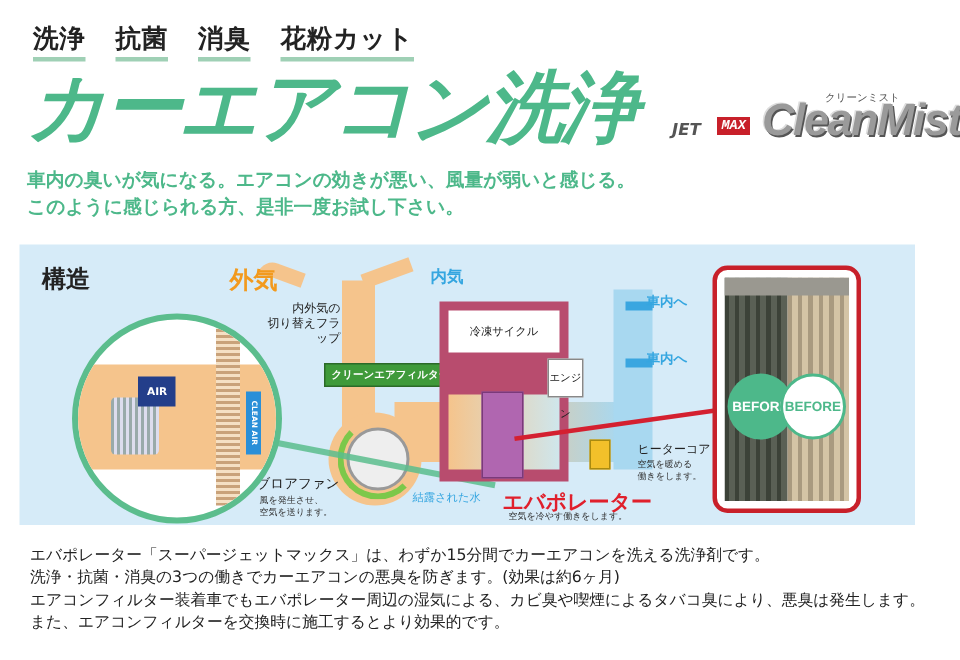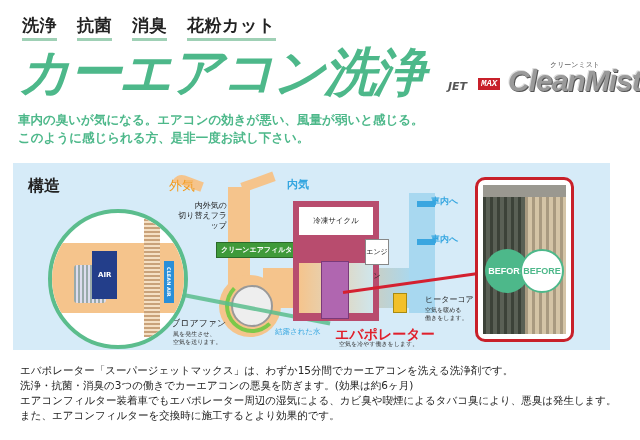--- a/index.html
+++ b/index.html
@@ -25,27 +25,27 @@
   .panel { position: absolute; left: 13px; top: 163px; width: 597px; height: 187px; background: #d6ebf8; }
   .panel-title { position: absolute; left: 15px; top: 12px; font-size: 16px; font-weight: bold; color: #222; line-height: 22px; }
 
   .circle { position: absolute; left: 35px; top: 46px; width: 140px; height: 140px; border-radius: 50%;
     border: 4px solid #5bbd8d; background: #fff; overflow: hidden; }
   .circle-duct { position: absolute; left: 0; top: 30px; width: 140px; height: 70px; background: #f5c48c; }
   .circle-mesh { position: absolute; left: 92px; top: 6px; width: 16px; height: 118px;
     background: repeating-linear-gradient(0deg, #c9a27a 0 2px, #f5e0c4 2px 4px); }
   .circle-cyl { position: absolute; left: 22px; top: 52px; width: 32px; height: 38px;
     background: repeating-linear-gradient(90deg, #9aa 0 2px, #dde 2px 4px); border-radius: 3px; }
-  .air-arrow { position: absolute; left: 40px; top: 38px; background: #233e8a; color: #fff; font-size: 7px; font-weight: bold; padding: 20px 6px; }
+  .air-arrow { position: absolute; left: 40px; top: 38px; background: #233e8a; color: #fff; font-size: 7px; font-weight: bold; padding: 6px 6px; }
   .clean-air { position: absolute; left: 112px; top: 48px; background: #2a8fd8; color: #fff; font-size: 5px; font-weight: bold; padding: 6px 2px; writing-mode: vertical-rl; }
 
   .duct { position: absolute; background: #f5c48c; }
   .label-small { position: absolute; font-size: 8px; color: #222; line-height: 10px; }
   .label-tiny { position: absolute; font-size: 6px; color: #333; line-height: 8px; }
-  .outside-air { position: absolute; left: 156px; top: 14px; font-size: 13px; font-weight: normal; color: #f29a1e; }
+  .outside-air { position: absolute; left: 140px; top: 14px; font-size: 16px; font-weight: bold; color: #f29a1e; }
   .inside-air { position: absolute; left: 274px; top: 14px; font-size: 11px; font-weight: bold; color: #35a6e0; }
   .filter-label { position: absolute; left: 203px; top: 79px; background: #3f9a3a; border: 1px solid #2b6a28;
     color: #fff; font-size: 7px; font-weight: bold; padding: 2px 4px; }
   .fan { position: absolute; left: 218px; top: 122px; width: 42px; height: 42px; border-radius: 50%; background: #eee;
     border: 2px solid #999; }
   .fan-ring { position: absolute; left: 212px; top: 116px; width: 54px; height: 54px; border-radius: 50%; border: 4px solid #7cc84a;
     border-top-color: transparent; border-right-color: transparent; }
 
   .refrig-box { position: absolute; left: 280px; top: 38px; width: 86px; height: 120px; background: #b84c6e; }
   .refrig-inner { position: absolute; left: 286px; top: 44px; width: 74px; height: 28px; background: #fff; font-size: 7.5px;

